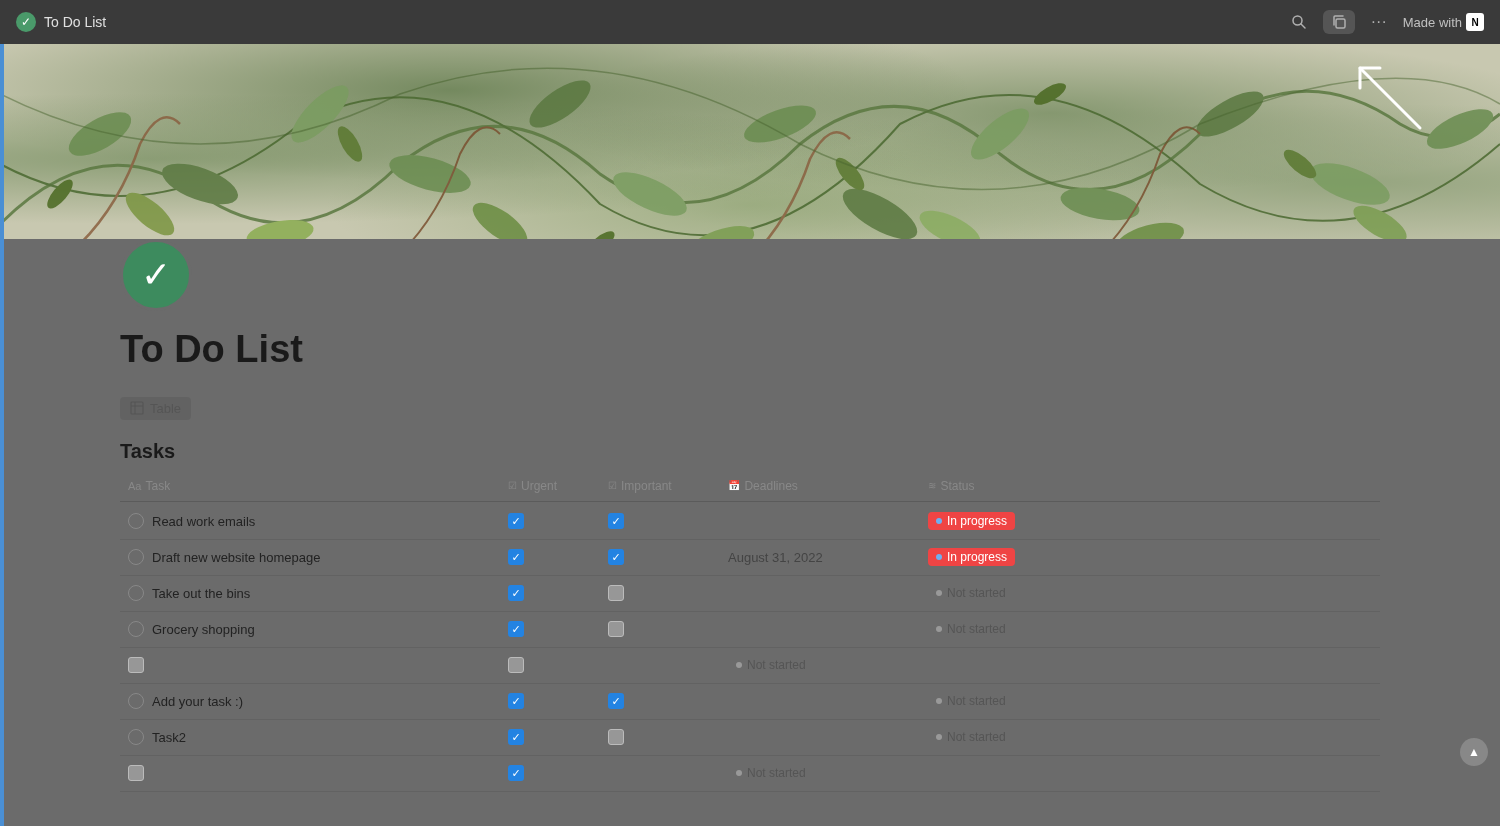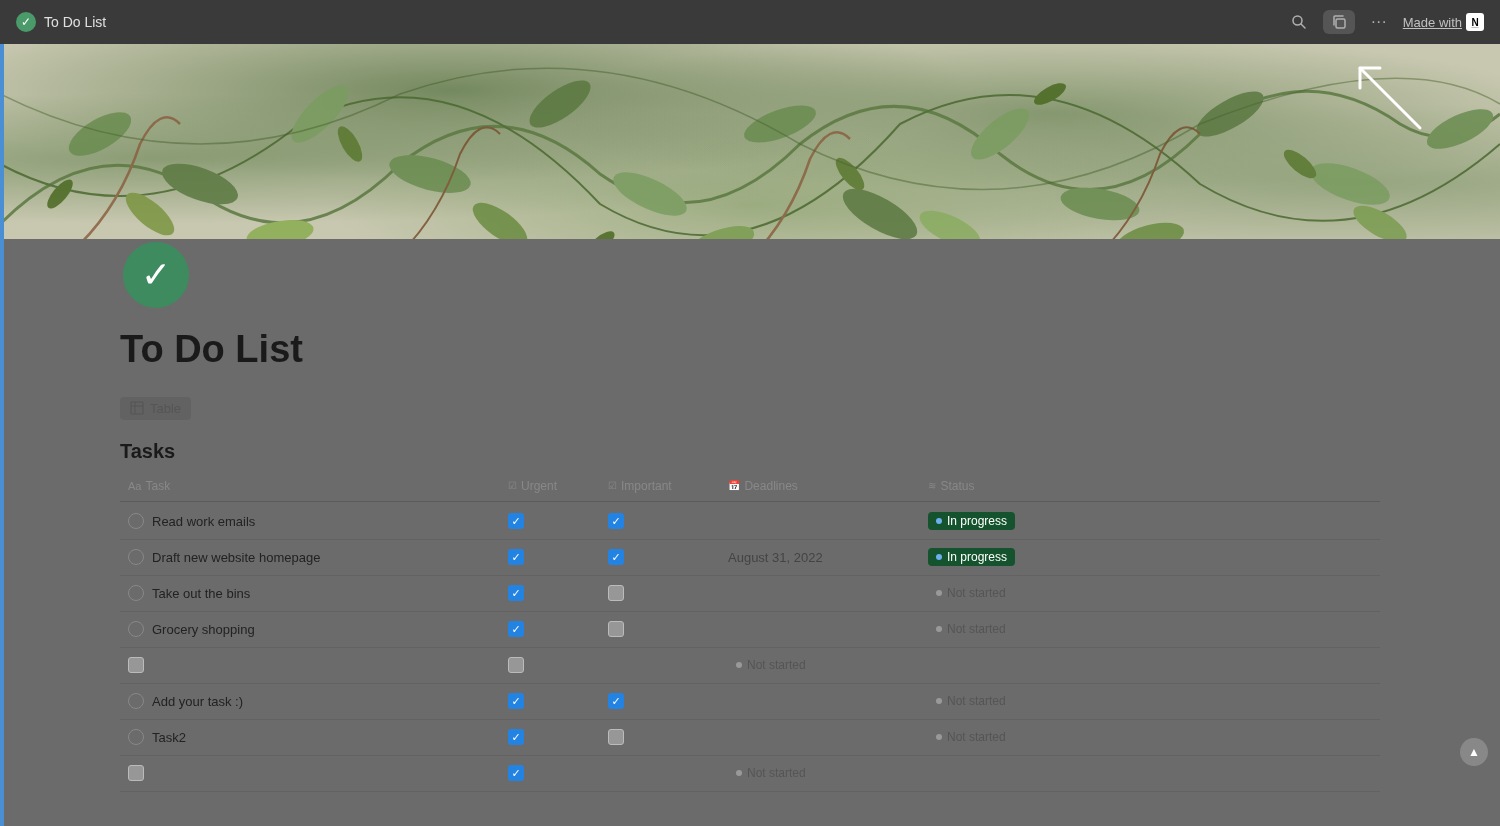--- a/index.html
+++ b/index.html
@@ -65,21 +65,20 @@
       background: #555;
       border-radius: 6px;
       padding: 4px 8px;
     }
     .made-with {
       color: #c0c0c0;
       font-size: 13px;
       display: flex;
       align-items: center;
       gap: 4px;
-      text-decoration: underline;
     }
     .notion-icon-small {
       width: 18px;
       height: 18px;
       background: #fff;
       border-radius: 3px;
       display: inline-flex;
       align-items: center;
       justify-content: center;
       font-size: 10px;
@@ -265,21 +264,21 @@
     .status-badge {
       display: inline-flex;
       align-items: center;
       gap: 5px;
       padding: 2px 8px;
       border-radius: 4px;
       font-size: 12px;
       font-weight: 500;
     }
     .status-in-progress {
-      background: #14532d;
+      background: #ef4444;
       color: white;
     }
     .status-not-started {
       background: transparent;
       color: #555;
     }
     .status-dot {
       width: 6px;
       height: 6px;
       border-radius: 50%;

